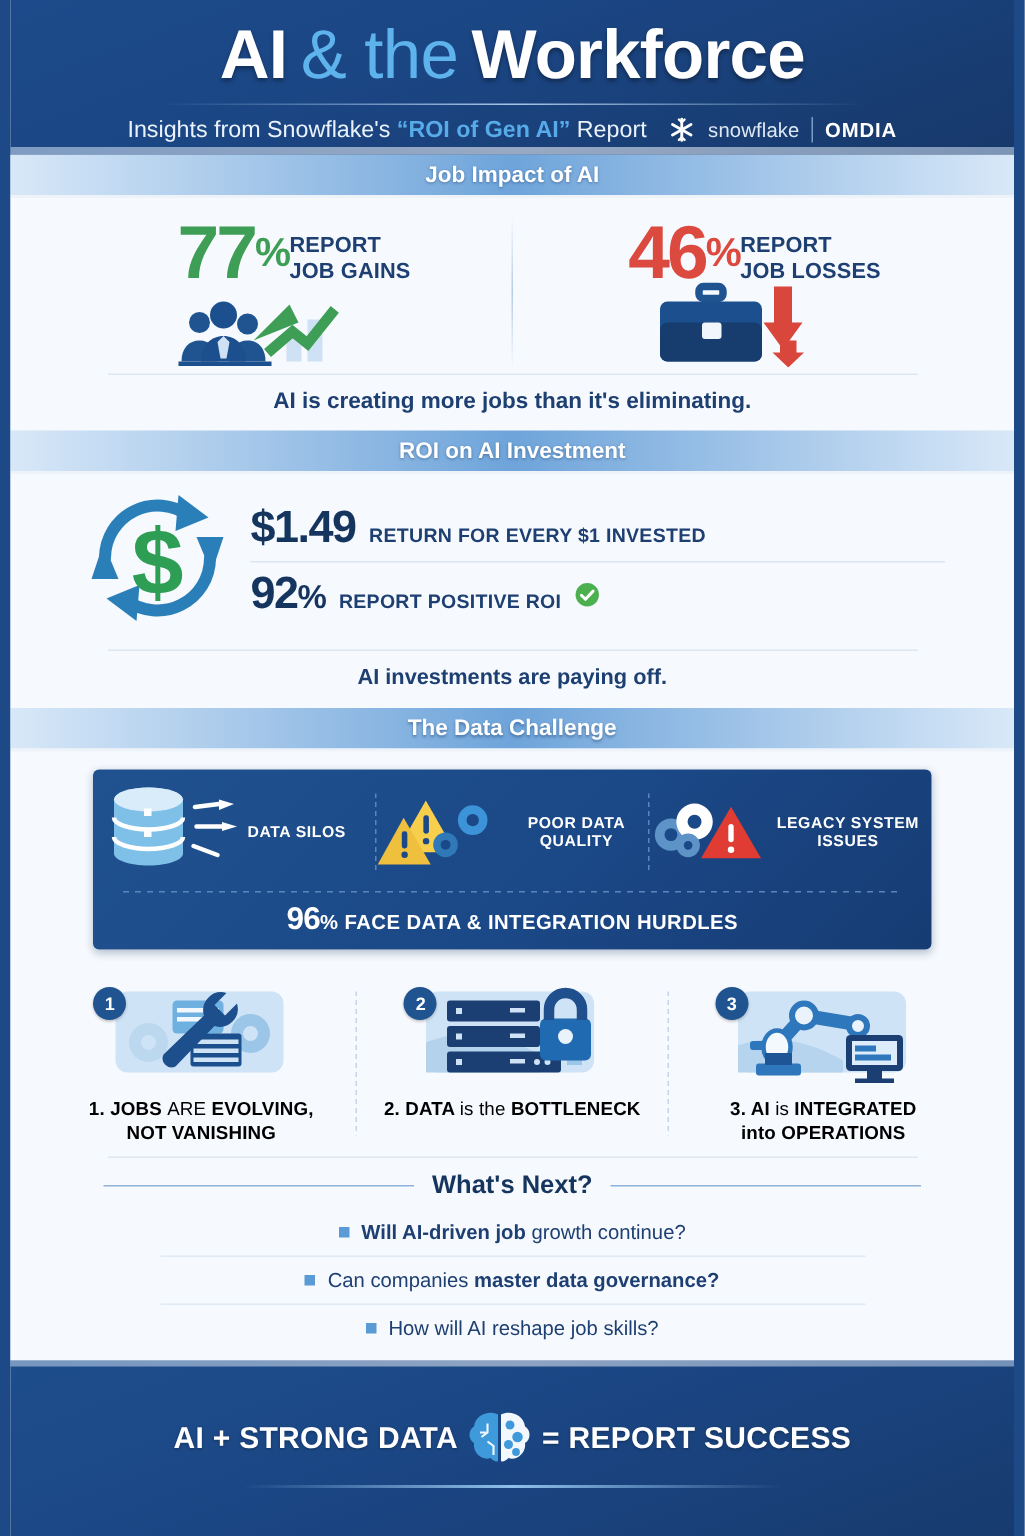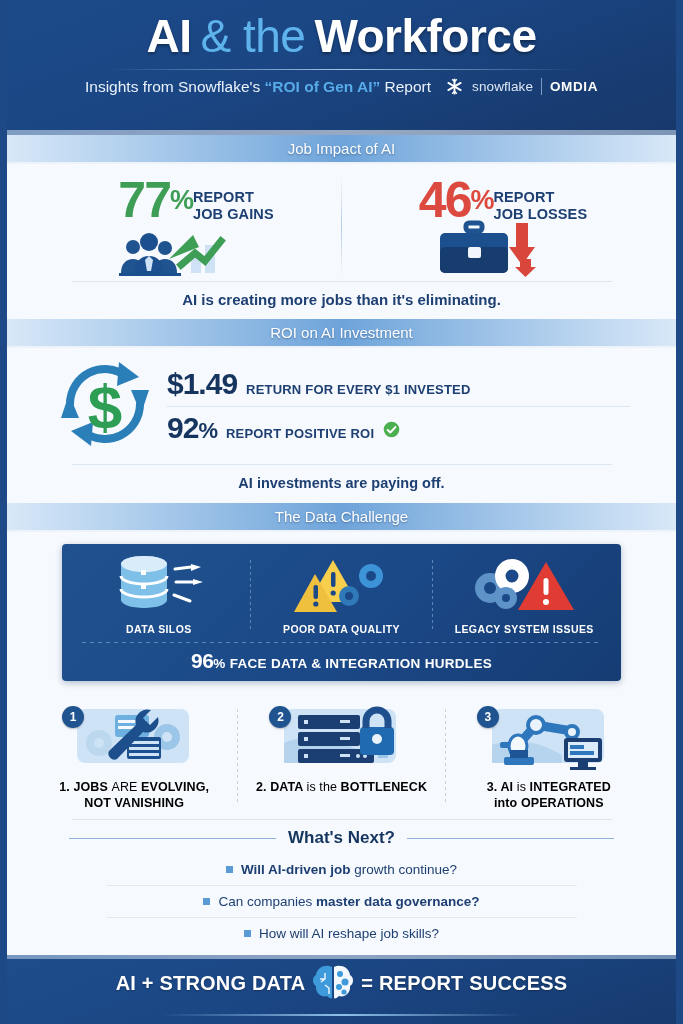--- a/index.html
+++ b/index.html
@@ -14,21 +14,21 @@
     width: 683px; height: 1024px;
     background: #f4f7fc;
     border-left: 7px solid #1d4a87;
     border-right: 7px solid #1d4a87;
     display: flex; flex-direction: column;
   }
 
   
   .header {
     position: relative;
-    height: 135px;
+    height: 103px;
     background: linear-gradient(160deg,#1c4a8a 0%,#1b4684 40%,#17386a 100%);
     flex: none;
     padding-top: 9px;
     text-align: center;
     overflow: hidden;
   }
   .header::after{
     content:""; position:absolute; left:0; right:0; bottom:0; height:5px;
     background: linear-gradient(90deg,#cfe0f3,#ffffff,#cfe0f3);
     opacity:.55;
@@ -56,32 +56,32 @@
   .omdia { font-size:13.5px; color:#ffffff; font-weight:800; letter-spacing:.6px; }
 
   
   .secbar {
     height: 29px; flex:none;
     background: linear-gradient(90deg,#d8e8f8 0%,#6ea4da 50%,#d8e8f8 100%);
     display:flex; align-items:center; justify-content:center;
     border-bottom: 2px solid #eef3fa;
   }
   .secbar span {
-    font-size:15px; font-weight:400; color:#ffffff;
+    font-size:15px; font-weight:700; color:#ffffff;
     text-shadow:0 1px 2px rgba(20,50,95,.45);
   }
 
   
   .band { background:#f6f9fd; flex:none; }
   .vdiv { width:1px; background: linear-gradient(180deg,rgba(160,190,225,0),#b6cbe4,rgba(160,190,225,0)); }
 
   
   .jobs { display:flex; padding: 13px 28px 0; }
   .jobcell { flex:1; display:flex; flex-direction:column; align-items:center; }
-  .statline { display:flex; align-items:flex-end; gap:0;margin-left:16px; }
+  .statline { display:flex; align-items:center; gap:0;margin-left:16px; }
   .bignum { font-size:50px; font-weight:800; line-height:46px; letter-spacing:-2px; }
   .bignum .pct { font-size:27px; vertical-align:top; letter-spacing:-1px;}
   .green { color:#3f9e55; }
   .red { color:#dc4a3f; }
   .statlabel { font-size:14.5px; font-weight:800; color:#1d3f72; line-height:17px; padding-top:9px; letter-spacing:.1px;}
   .icon-area { height:62px; margin-top:-8px; display:flex; align-items:flex-end; }
   .jobs-caption {
     text-align:center; font-size:15px; color:#1d3f72; font-weight:600;
     padding: 9px 0 11px;
   }
@@ -99,21 +99,21 @@
   .roi-caption { text-align:center; font-size:14.5px; color:#1d3f72; font-weight:600; padding: 10px 0 12px; }
 
   
   .dc-wrap { padding: 12px 55px 14px; }
   .dc-panel {
     background: linear-gradient(135deg,#20528f 0%,#1b4887 55%,#163c73 100%);
     border-radius:4px; padding: 10px 6px 8px;
     box-shadow: 0 2px 6px rgba(20,50,95,.3);
   }
   .dc-cols { display:flex; }
-  .dc-col { flex:1; display:flex; flex-direction:column; align-items:center; gap:5px; }
+  .dc-col { flex:1; display:flex; flex-direction:row; align-items:center; gap:5px; }
   .dc-col-lbl { font-size:10.5px; font-weight:800; color:#ffffff; letter-spacing:.4px; text-align:center; }
   .dc-vdiv { width:1px; background:repeating-linear-gradient(180deg,#5c85b9 0 3px,transparent 3px 6px); margin:6px 0; }
   .dc-foot-rule { height:1px; margin:7px 14px 6px; background:repeating-linear-gradient(90deg,#5c85b9 0 4px,transparent 4px 8px); }
   .dc-foot { text-align:center; color:#fff; }
   .dc-foot .n { font-size:21px; font-weight:800; letter-spacing:-.5px; }
   .dc-foot .t { font-size:13.5px; font-weight:700; letter-spacing:.3px; }
 
   
   .kt { display:flex; padding: 10px 24px 0; }
   .kt-col { flex:1; display:flex; flex-direction:column; align-items:center; }

